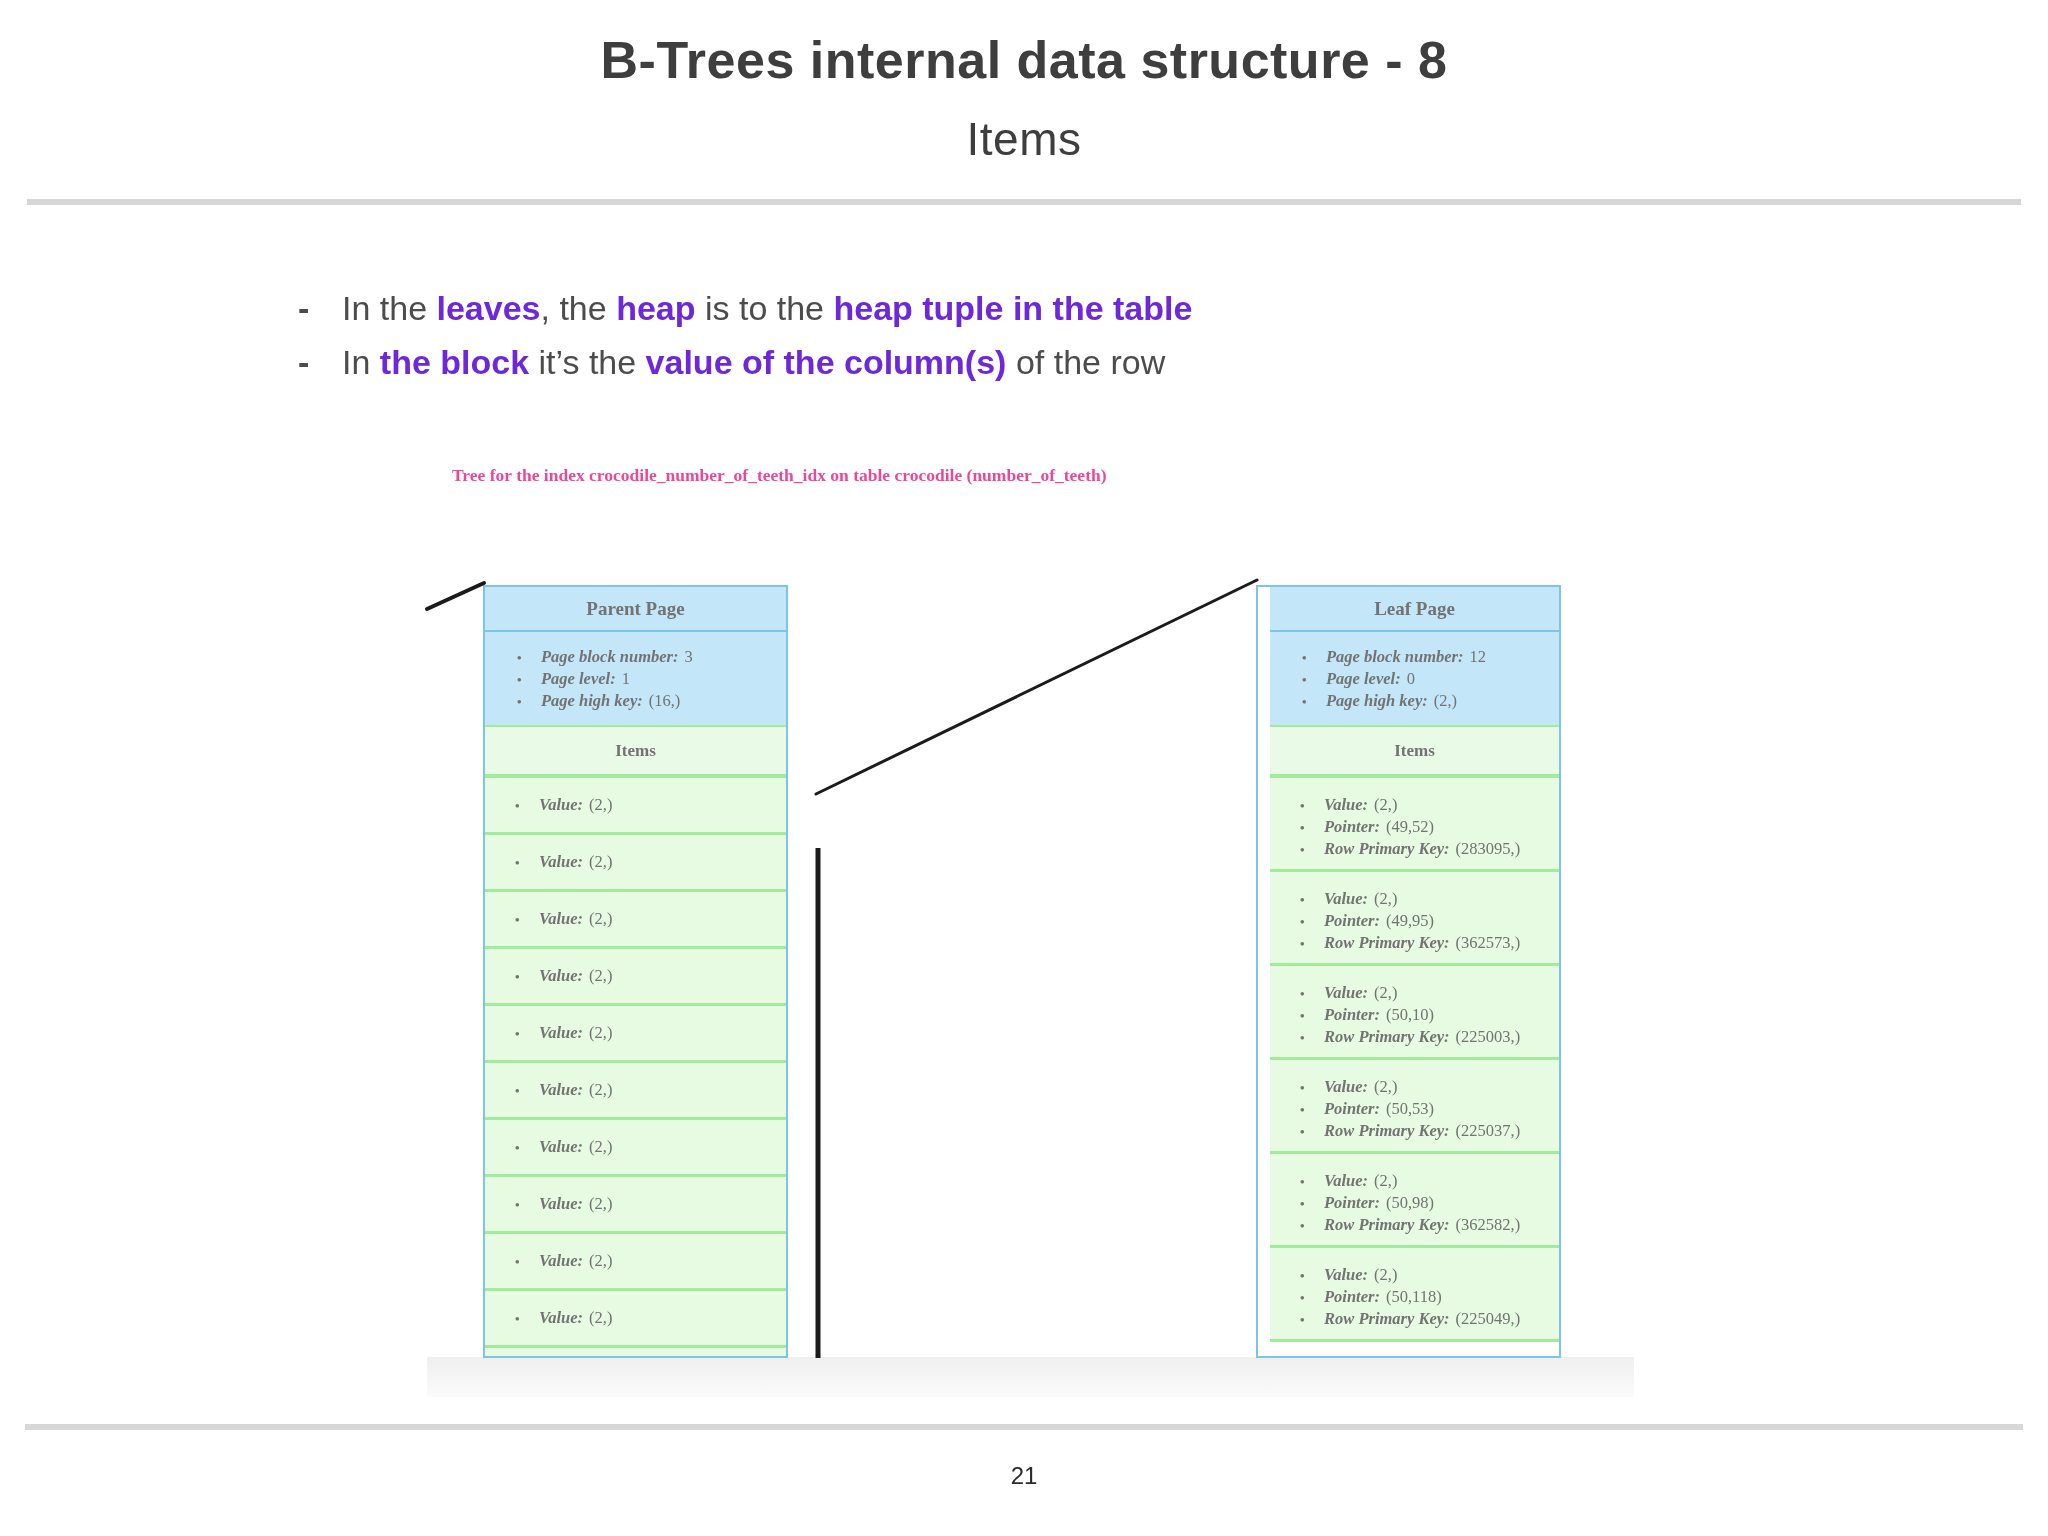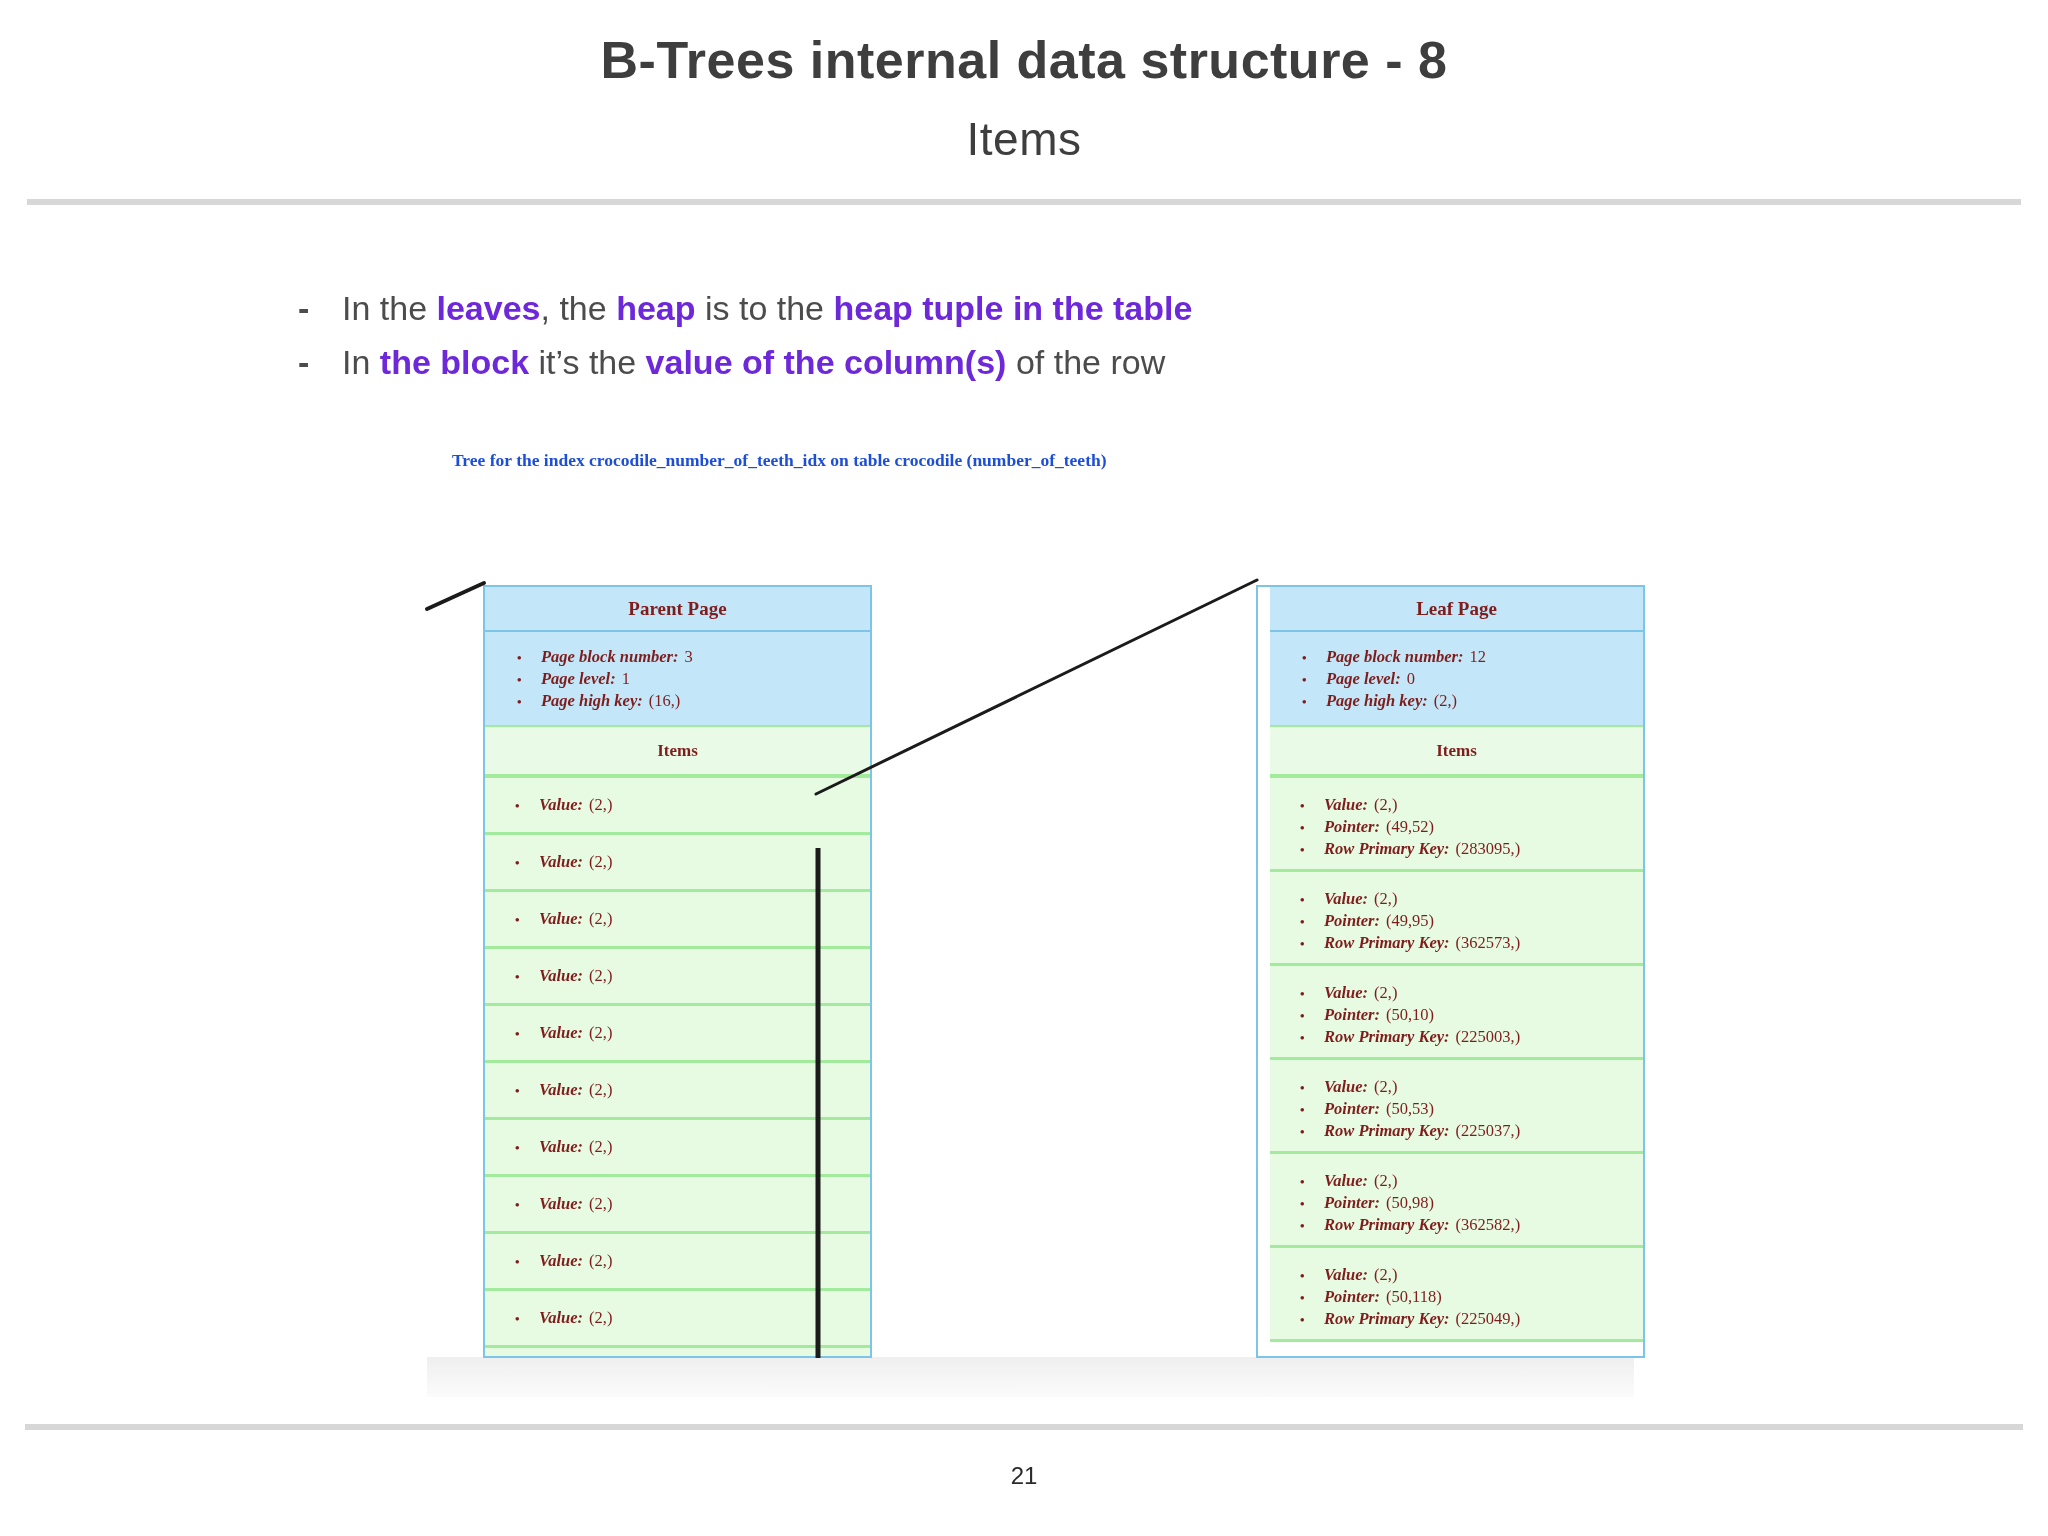--- a/index.html
+++ b/index.html
@@ -39,37 +39,37 @@
   .bullet-line {
     display:flex; align-items:baseline;
     font-size:34px; line-height:44px; margin-bottom:10px;
     color:#4c4c4c;
   }
   .bullet-dash { width:44px; font-weight:700; color:#4c4c4c; flex:0 0 44px; }
   .bullet-line b { font-weight:700; color:#6d28d9;text-align:right; }
 
   
   .diagram-caption {
-    position:absolute; left:452px; top:450px;
+    position:absolute; left:452px; top:465px;
     font-family:"Liberation Serif", serif; font-weight:700;
-    font-size:17.5px; color:#1d4ed8; white-space:nowrap;
+    font-size:17.5px; color:#ec4899; white-space:nowrap;
   }
   .diagram-fade {
     position:absolute; left:427px; top:1357px; width:1207px; height:40px;
     background:linear-gradient(#efefef,#fbfbfb);
     z-index:0;
   }
   .btree-table {
-    position:absolute; top:585px; height:773px; width:389px;
+    position:absolute; top:585px; height:773px; width:305px;
     box-sizing:border-box;
     border:2px solid var(--blue-border,#7cc4e8);
     overflow:hidden;
     background:#ffffff;
     font-family:"Liberation Serif", serif;
-    color:#7f1d1d;
+    color:#737373;
     z-index:1;
   }
   .btree-table.parent { left:483px; }
   .btree-table.leaf   { left:1256px;padding-left:12px; }
 
   .tbl-header {
     height:43px;
     background:var(--blue-bg,#c3e7f8);
     border-bottom:2px solid var(--blue-border,#7cc4e8);
     display:flex; align-items:center; justify-content:center;

